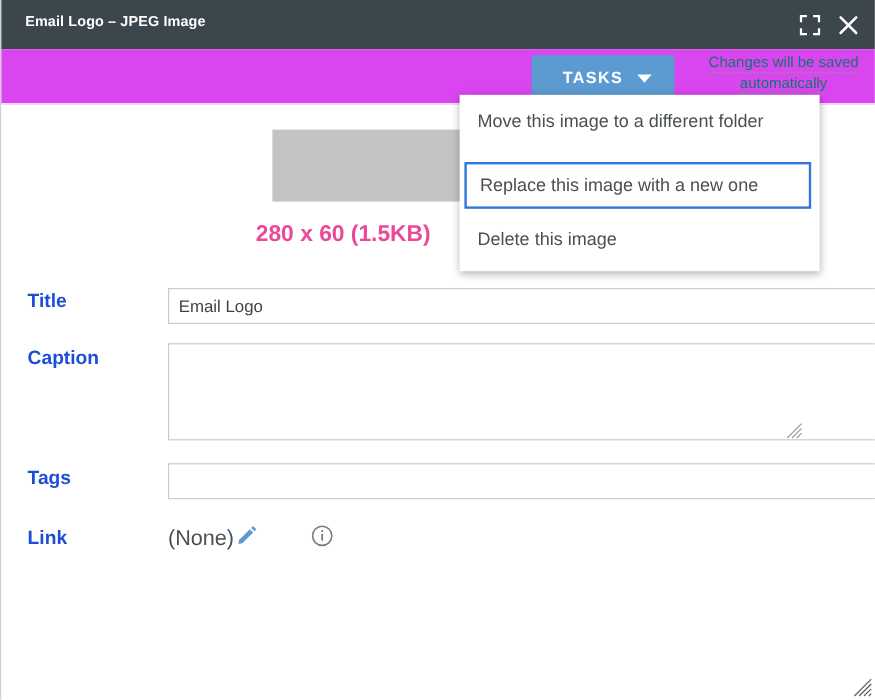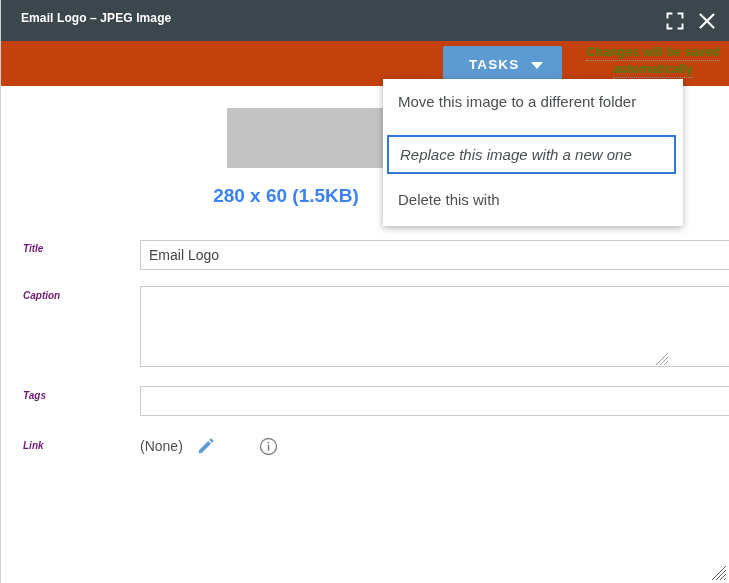--- a/index.html
+++ b/index.html
@@ -56,21 +56,21 @@
   #expand-btn { right: 43px; }
   #close-btn  { right: 11px; }
 
   
   #toolbar {
     position: absolute;
     left: 0;
     top: 41px;
     width: 729px;
     height: 45px;
-    background: #c2410c;
+    background: #d946ef;
     border-bottom: 1px solid #ffffff;
   }
   #tasks-button {
     position: absolute;
     left: 442px;
     top: 5px;
     width: 119px;
     height: 37px;
     background: #5c9bd1;
     border: none;
@@ -100,23 +100,22 @@
     border-top: 7px solid #ffffff;
   }
   #autosave-note {
     position: absolute;
     left: 578px;
     top: 44px;
     width: 148px;
     text-align: center;
     font-size: 12.5px;
     line-height: 17px;
-    color: #4d7c0f;
+    color: #0f766e;
     border-bottom: none;
-    font-weight: bold;
   }
   #autosave-note span {
     border-bottom: 1px dotted #8d9295;
     padding-bottom: 1px;
   }
 
   
   #tasks-menu {
     position: absolute;
     left: 382px;
@@ -137,21 +136,21 @@
     color: #4a4f52;
     cursor: pointer;
   }
   .menu-item-label {
     position: absolute;
     left: 15px;
     top: 14px;
     white-space: nowrap;
   }
   #menu-item-move    { top: 0px; }
-  #menu-item-replace { top: 48px; font-style: italic; }
+  #menu-item-replace { top: 48px; }
   #menu-item-delete  { top: 98px; }
   #menu-item-replace {
     left: 4px;
     width: 289px;
     height: 39px;
     top: 56px;
     border: 2px solid #2f77d8;
   }
   #menu-item-replace .menu-item-label {
     left: 11px;
@@ -168,31 +167,30 @@
     background: #c3c3c3;
   }
   #image-dims {
     position: absolute;
     left: 0px;
     top: 185px;
     width: 570px;
     text-align: center;
     font-size: 19px;
     font-weight: bold;
-    color: #3b82f6;
+    color: #ec4899;
   }
 
   
   .field-label {
     position: absolute;
     left: 22px;
-    font-size: 10px;
+    font-size: 16px;
     font-weight: bold;
-    color: #701a75;
-    font-style: italic;
+    color: #1d4ed8;
   }
   .field-input {
     position: absolute;
     left: 139px;
     width: 602px;
     box-sizing: border-box;
     border: 1px solid #c9cccd;
     background: #ffffff;
     font-family: "Liberation Sans", sans-serif;
     font-size: 14px;
@@ -222,21 +220,21 @@
   }
 
   #label-tags    { top: 390px; text-align: right; }
   #input-tags    { top: 386px; height: 30px; line-height: 28px; }
 
   #label-link    { top: 440px; text-align: center; }
   #link-value {
     position: absolute;
     left: 139px;
     top: 438px;
-    font-size: 14px;
+    font-size: 18px;
     color: #4a4f52;
   }
   #link-edit-icon {
     position: absolute;
     left: 195px;
     top: 436px;
     width: 20px;
     height: 20px;
     cursor: pointer;
   }
@@ -337,21 +335,21 @@
   </div>
 
   <div id="tasks-menu">
     <div id="menu-item-move" class="menu-item">
       <span class="menu-item-label">Move this image to a different folder</span>
     </div>
     <div id="menu-item-replace" class="menu-item">
       <span class="menu-item-label">Replace this image with a new one</span>
     </div>
     <div id="menu-item-delete" class="menu-item">
-      <span class="menu-item-label">Delete this with</span>
+      <span class="menu-item-label">Delete this image</span>
     </div>
   </div>
 
   <svg id="modal-grip" viewBox="0 0 16 16" aria-hidden="true">
     <g stroke="#5a5d60" stroke-width="1">
       <line x1="15" y1="1" x2="1" y2="15"></line>
       <line x1="15" y1="5" x2="5" y2="15"></line>
       <line x1="15" y1="9" x2="9" y2="15"></line>
       <line x1="15" y1="13" x2="13" y2="15"></line>
     </g>

